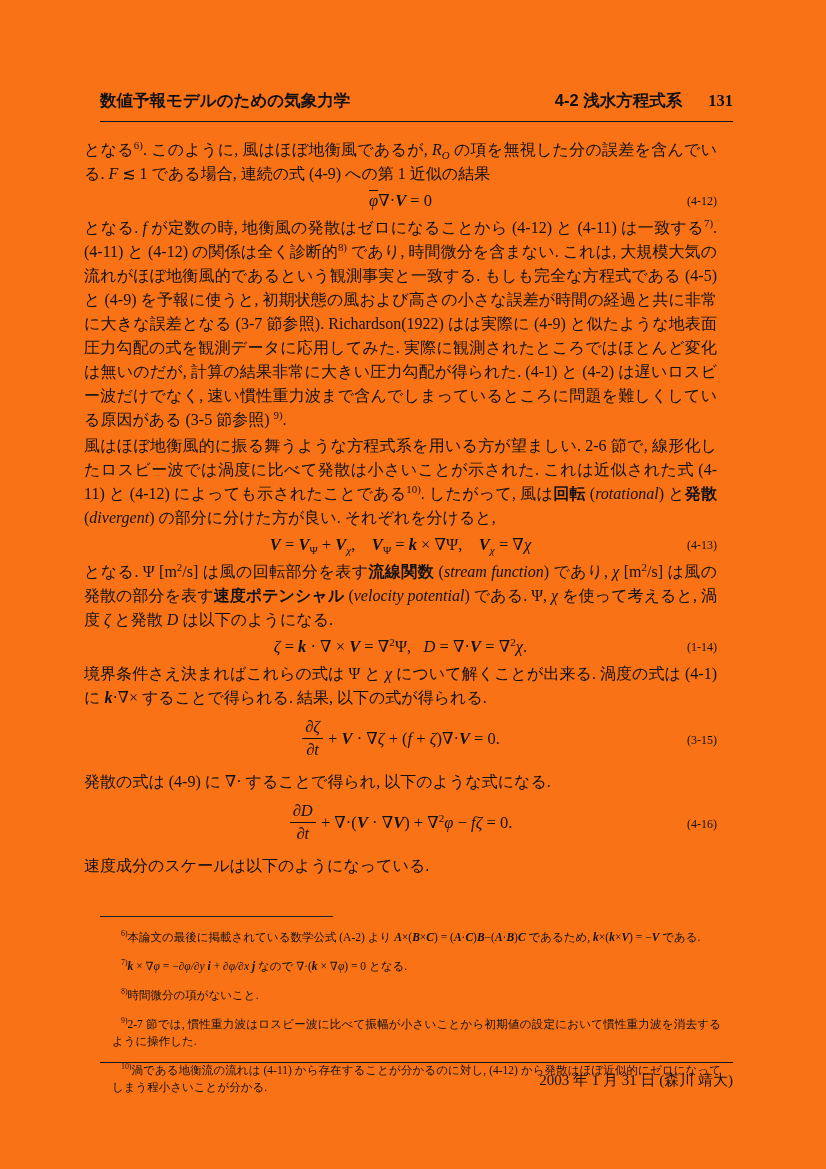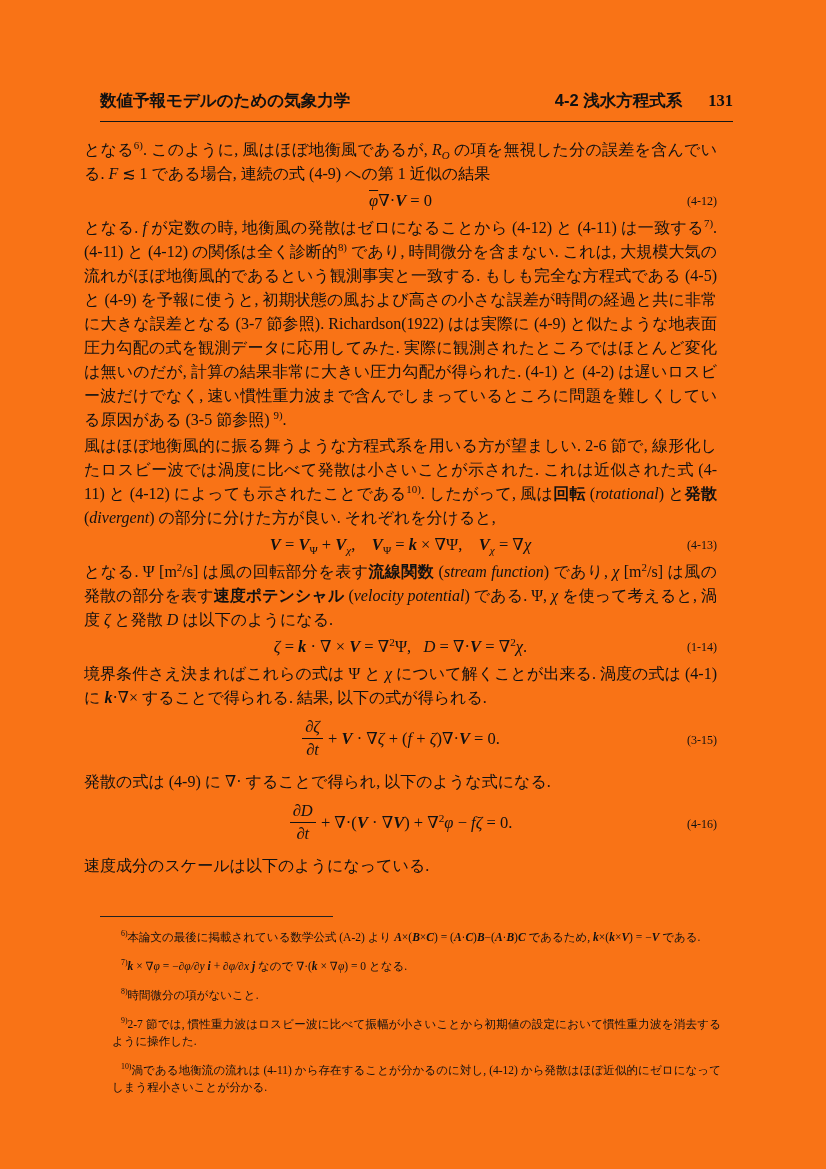--- a/index.html
+++ b/index.html
@@ -122,14 +122,17 @@
 
   <section class="footnotes">
     <div class="fn-rule"></div>
     <p class="footnote"><span class="sup">6)</span><span><span>本論文の最後に掲載されている数学公式 (A-2) より </span><span class="bi">A</span><span>×(</span><span class="bi">B</span><span>×</span><span class="bi">C</span><span>) = (</span><span class="bi">A</span><span>·</span><span class="bi">C</span><span>)</span><span class="bi">B</span><span>−(</span><span class="bi">A</span><span>·</span><span class="bi">B</span><span>)</span><span class="bi">C</span><span> であるため, </span><span class="bi">k</span><span>×(</span><span class="bi">k</span><span>×</span><span class="bi">V</span><span>) = −</span><span class="bi">V</span><span> である.</span></span></p>
     <p class="footnote"><span class="sup">7)</span><span><span class="bi">k</span><span> × ∇</span><span class="i">φ</span><span> = −</span><span class="i">∂φ/∂y</span><span> </span><span class="bi">i</span><span> + </span><span class="i">∂φ/∂x</span><span> </span><span class="bi">j</span><span> なので ∇·(</span><span class="bi">k</span><span> × ∇</span><span class="i">φ</span><span>) = 0 となる.</span></span></p>
     <p class="footnote"><span class="sup">8)</span><span><span>時間微分の項がないこと.</span></span></p>
     <p class="footnote"><span class="sup">9)</span><span><span>2-7 節では, 慣性重力波はロスビー波に比べて振幅が小さいことから初期値の設定において慣性重力波を消去するように操作した.</span></span></p>
     <p class="footnote"><span class="sup">10)</span><span><span>渦である地衡流の流れは (4-11) から存在することが分かるのに対し, (4-12) から発散はほぼ近似的にゼロになってしまう程小さいことが分かる.</span></span></p>
   </section>
 
+  <footer class="footer">
+    <div class="f-text">2003 年 1 月 31 日 (森川 靖大)</div>
+  </footer>
 
 </div>
 
 </body></html>

